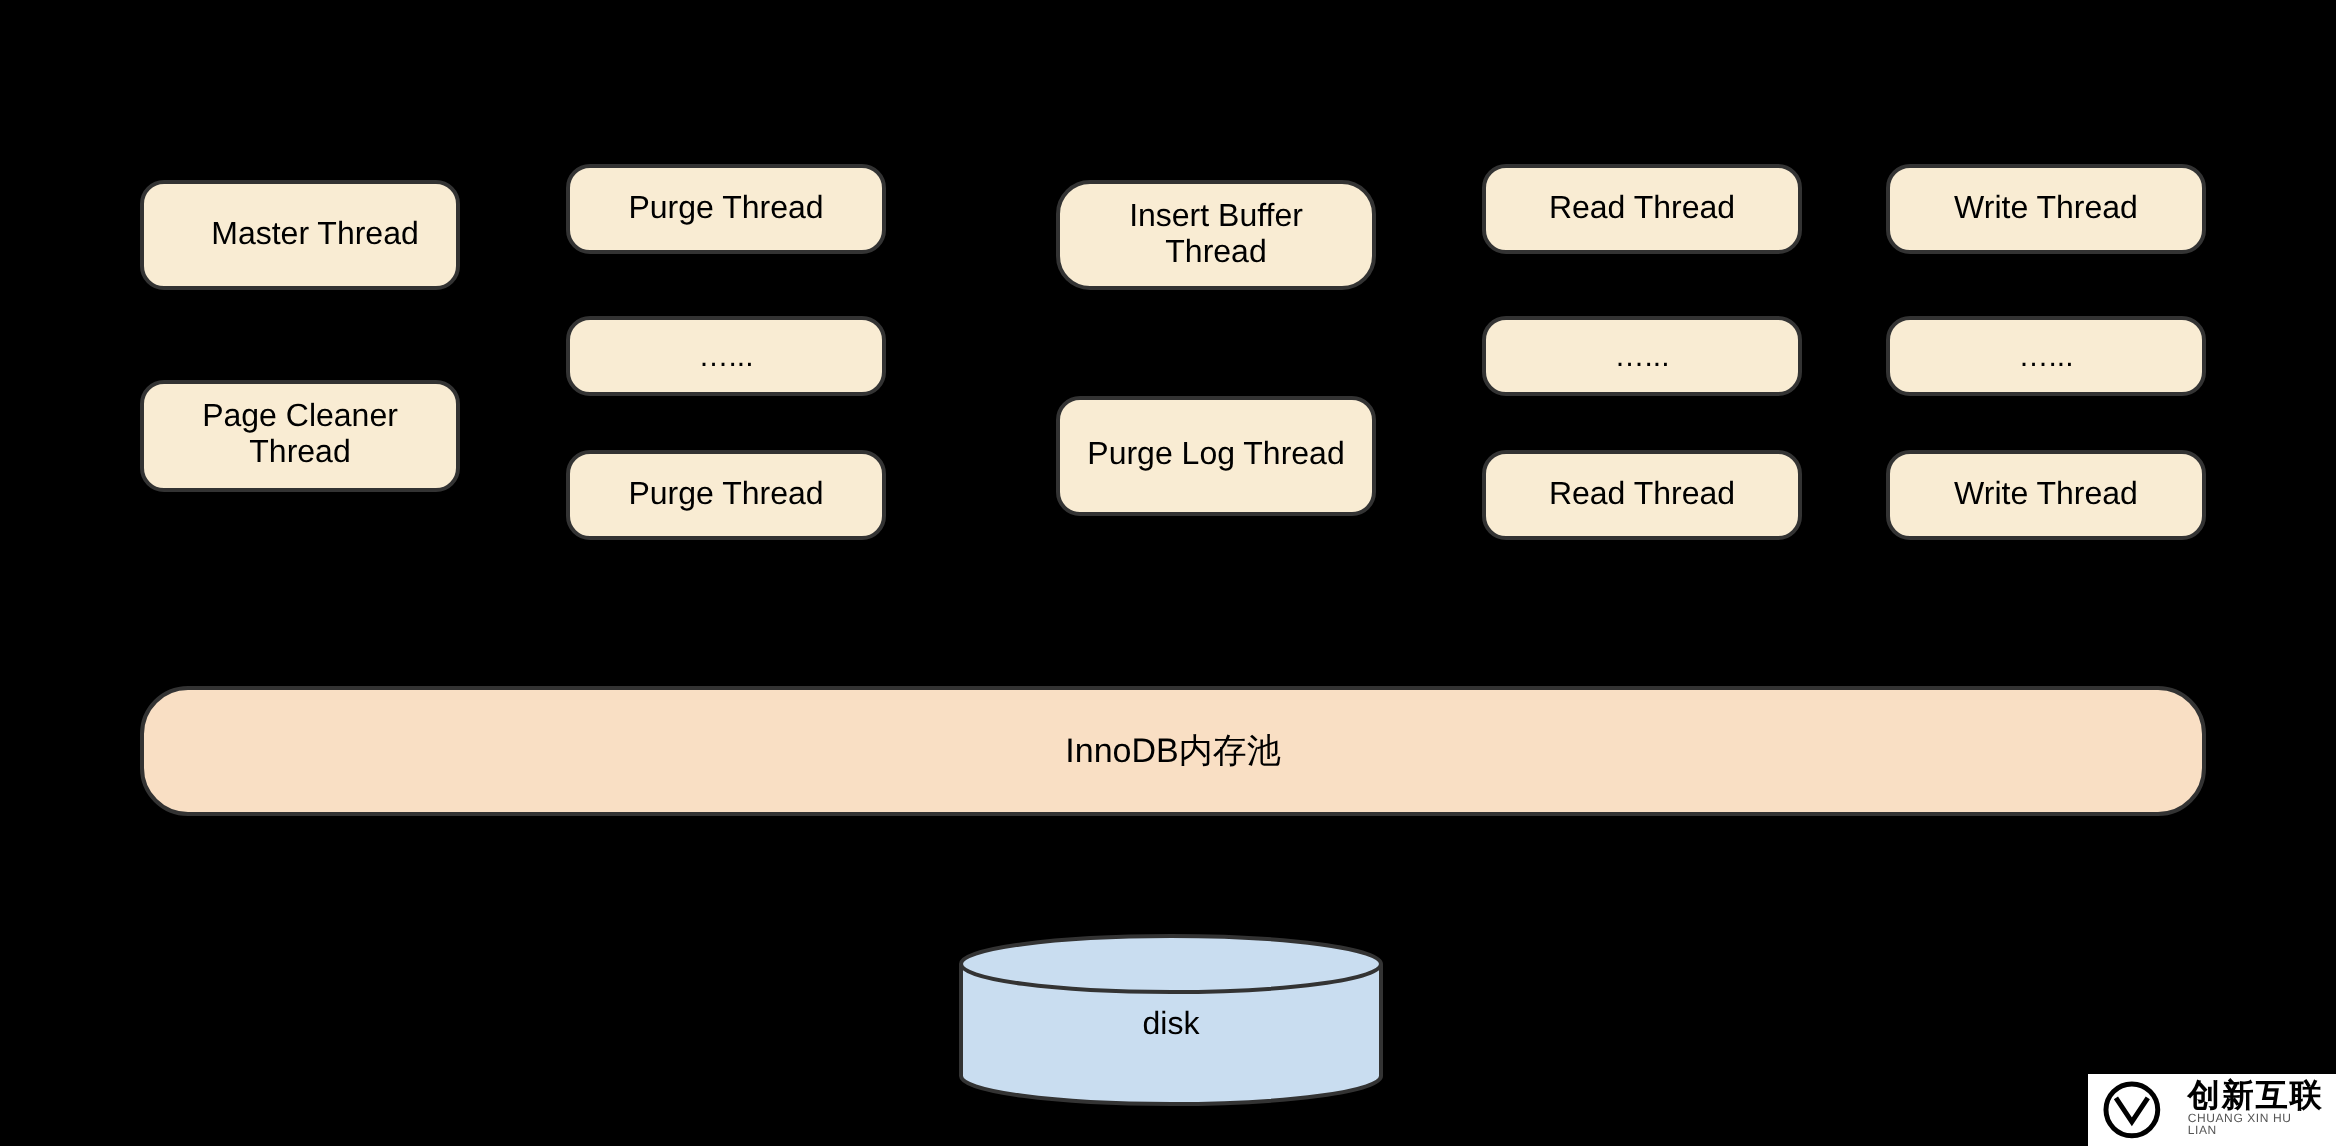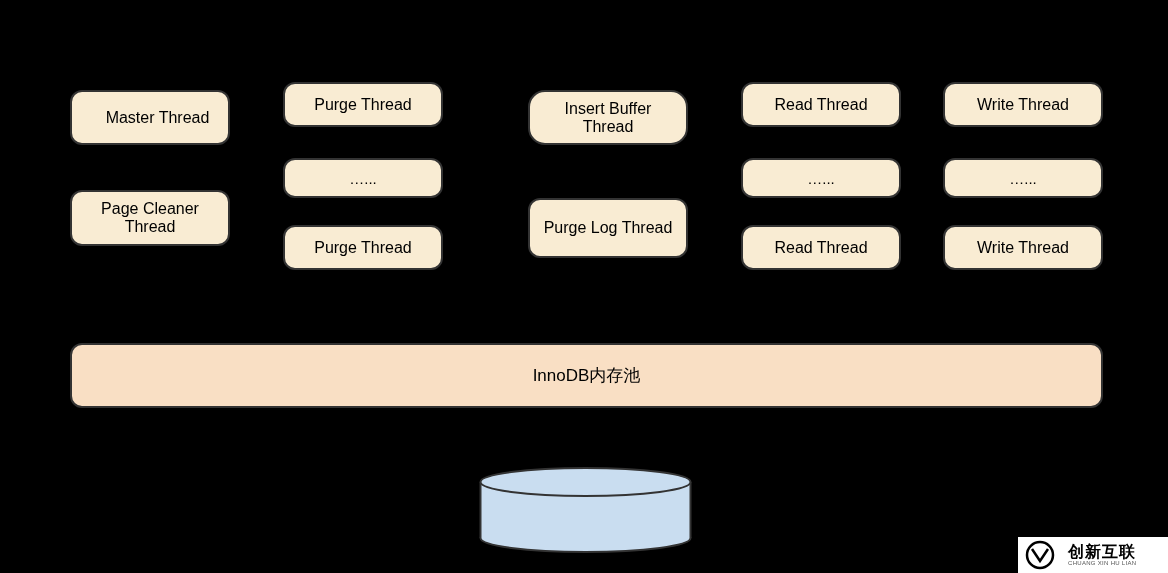--- a/index.html
+++ b/index.html
@@ -22,21 +22,21 @@
     text-align: center;
     font-size: 16px;
     color: #000;
     padding: 4px 8px;
   }
   .box.small { font-size: 15px; }
   .mem-pool {
     position: absolute;
     background: #f9dfc4;
     border: 2px solid #333;
-    border-radius: 12px;
+    border-radius: 24px;
     display: flex;
     align-items: center;
     justify-content: center;
     font-size: 17px;
     color: #000;
   }
   .disk {
     position: absolute;
     left: 478px;
     top: 466px;
@@ -48,21 +48,21 @@
     position: absolute;
     left: 0; top: 38px; width: 100%;
     text-align: center;
     font-size: 16px;
     color: #000;
   }
   .watermark {
     position: absolute;
     right: 0;
     bottom: 0;
-    width: 150px;
+    width: 124px;
     height: 36px;
     background: #fff;
     display: flex;
     align-items: center;
     padding: 2px 6px;
     gap: 12px;
   }
   .watermark .logo {
     width: 32px; height: 32px;
     display: flex; align-items:center; justify-content:center;
@@ -123,20 +123,21 @@
 </div>
 
 <div class="disk">
   <svg viewBox="0 0 215 88">
     <ellipse cx="107.5" cy="72" rx="105" ry="14" fill="#c9ddf0" stroke="#333" stroke-width="2"></ellipse>
     <rect x="2.5" y="16" width="210" height="56" fill="#c9ddf0" stroke="none"></rect>
     <line x1="2.5" y1="16" x2="2.5" y2="72" stroke="#333" stroke-width="2"></line>
     <line x1="212.5" y1="16" x2="212.5" y2="72" stroke="#333" stroke-width="2"></line>
     <ellipse cx="107.5" cy="16" rx="105" ry="14" fill="#c9ddf0" stroke="#333" stroke-width="2"></ellipse>
   </svg>
+  <div class="disk-label">disk</div>
 </div>
 
 <div class="watermark">
   <div class="logo">
     <svg viewBox="0 0 32 32">
       <circle cx="16" cy="16" r="13" fill="none" stroke="#000" stroke-width="2.5"></circle>
       <path d="M 8 10 L 16 22 L 24 10" fill="none" stroke="#000" stroke-width="2.5"></path>
     </svg>
   </div>
   <div class="txt">

